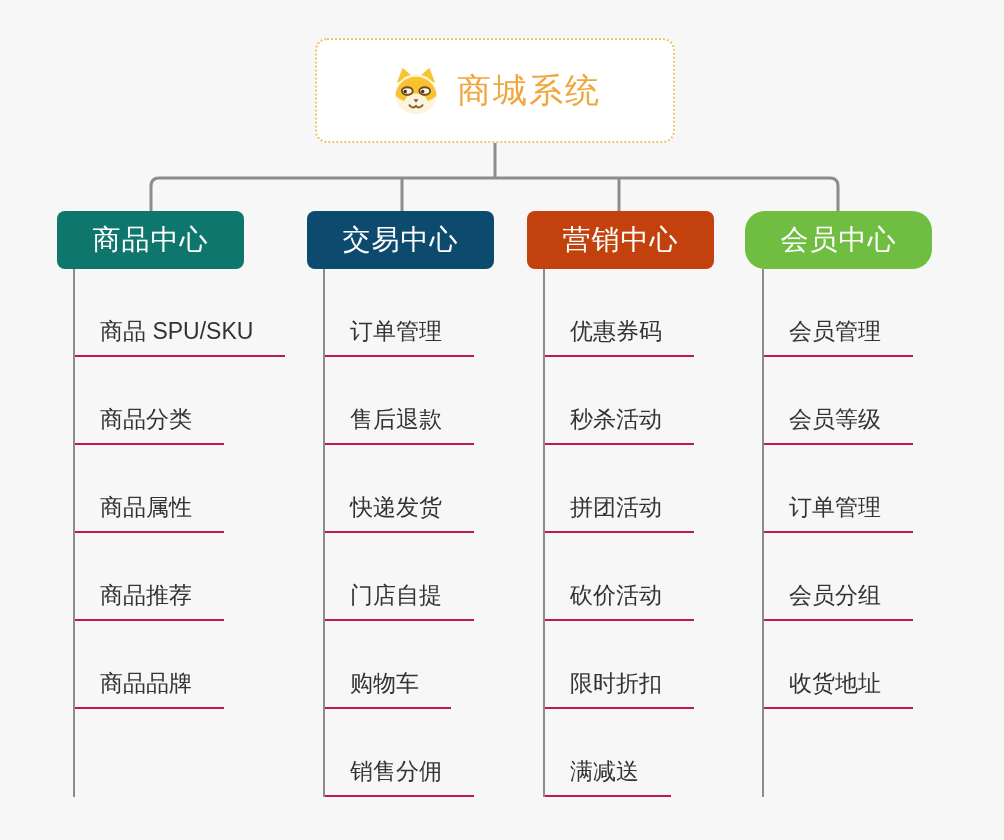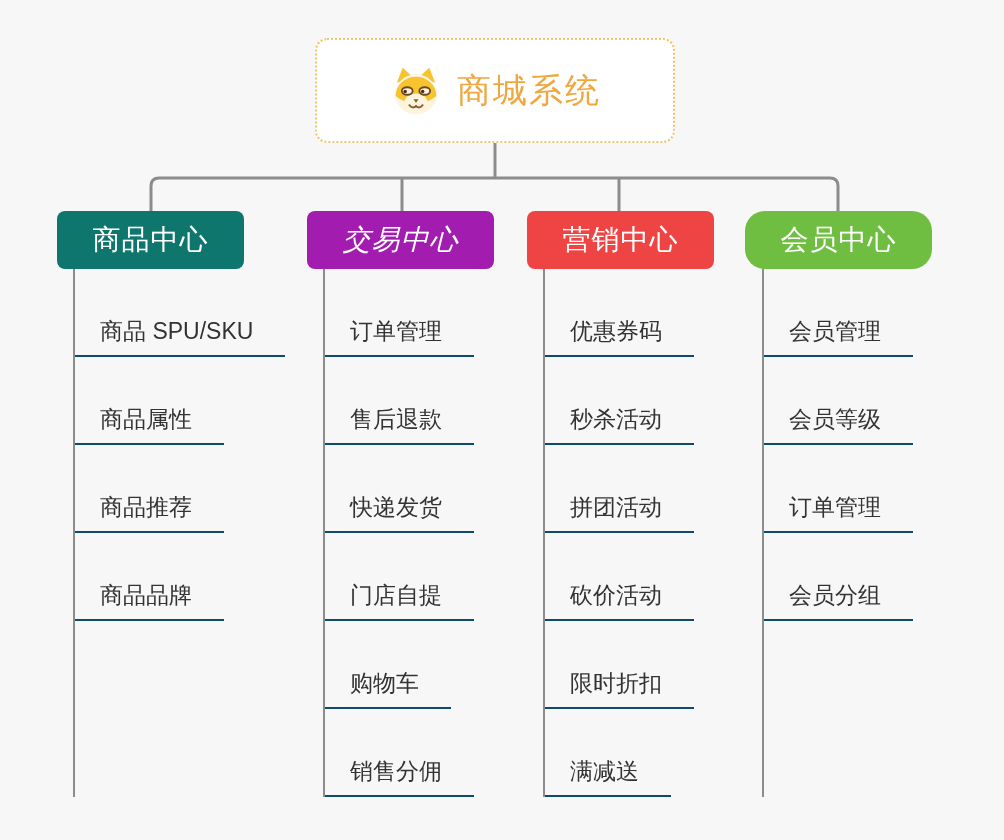--- a/index.html
+++ b/index.html
@@ -71,21 +71,21 @@
   .item{
     height:88px;
     display:flex;
     align-items:flex-end;
   }
   .item-label{
     width:max-content;
     font-size:23px;
     color:#333333;
     padding:0 32px 8px 27px;
-    border-bottom:2px solid #0c4a6e;
+    border-bottom:2px solid #be185d;
     white-space:nowrap;
   }
 </style>
 </head>
 <body>
 
 <div class="stage">
 
   <svg class="connector-svg" viewBox="0 0 1004 840">
     <path d="M495 143 V178" style="stroke: rgb(140, 140, 140);"></path>
@@ -105,30 +105,33 @@
       <ellipse cx="42.5" cy="30" rx="6.5" ry="4.5" fill="#fdf4de" stroke="#6b4a23" stroke-width="2.2"></ellipse>
       <circle cx="19" cy="30.5" r="2.1" fill="#4a3115"></circle>
       <circle cx="40" cy="30.5" r="2.1" fill="#4a3115"></circle>
       <path d="M29 40 h6 l-3 4.2 z" fill="#8a5a2b"></path>
       <path d="M24 47 q4 5 8 1 q4 4 8 -1" stroke="#8a5a2b" stroke-width="2.2" fill="none" stroke-linecap="round"></path>
     </svg>
     <span class="root-title" style="color: rgb(240, 167, 62);">商城系统</span>
   </div>
 
   <div class="branch-header b0" style="background-color: #0f766e;">商品中心</div>
-  <div class="branch-header b1" style="background-color: #a21caf; font-style: italic;">交易中心</div>
-  <div class="branch-header b2" style="background-color: #ef4444;">营销中心</div>
+  <div class="branch-header b1" style="background-color: #0c4a6e;">交易中心</div>
+  <div class="branch-header b2" style="background-color: #c2410c;">营销中心</div>
   <div class="branch-header b3" style="background-color: rgb(111, 190, 65); border-radius: 20px;">会员中心</div>
 
   <div class="branch-col c0">
     <div class="trunk-line" style="background-color: rgb(140, 140, 140);"></div>
     <div class="item">
         <span class="item-label">商品 SPU/SKU</span>
       </div>
     <div class="item">
+        <span class="item-label">商品分类</span>
+      </div>
+    <div class="item">
         <span class="item-label">商品属性</span>
       </div>
     <div class="item">
         <span class="item-label">商品推荐</span>
       </div>
     <div class="item">
         <span class="item-label">商品品牌</span>
       </div>
   </div>
 
@@ -183,15 +186,18 @@
       </div>
     <div class="item">
         <span class="item-label">会员等级</span>
       </div>
     <div class="item">
         <span class="item-label">订单管理</span>
       </div>
     <div class="item">
         <span class="item-label">会员分组</span>
       </div>
+    <div class="item">
+        <span class="item-label">收货地址</span>
+      </div>
   </div>
 
 </div>
 
 </body></html>

